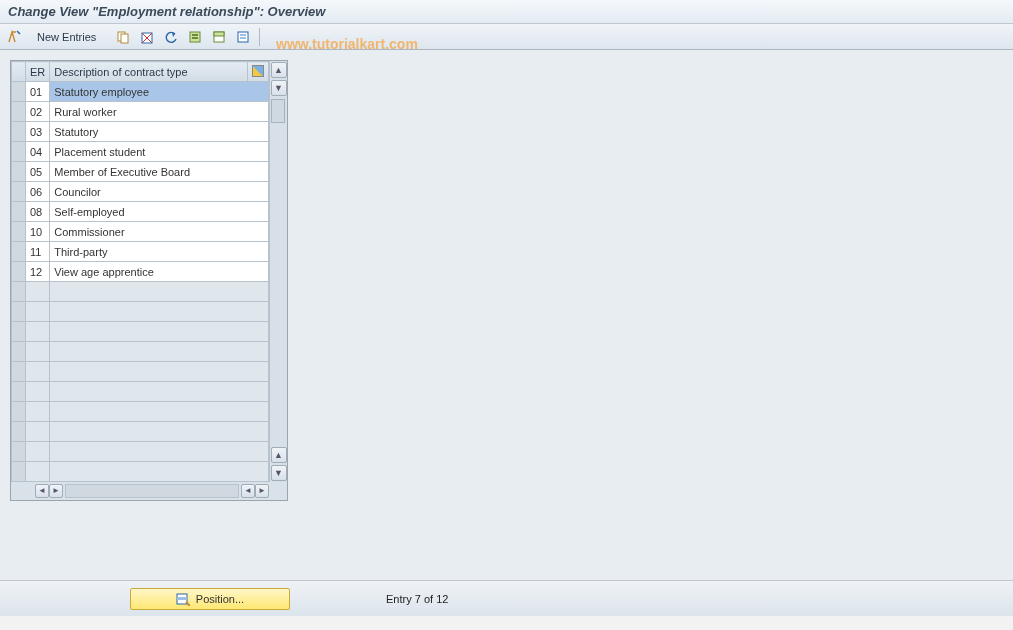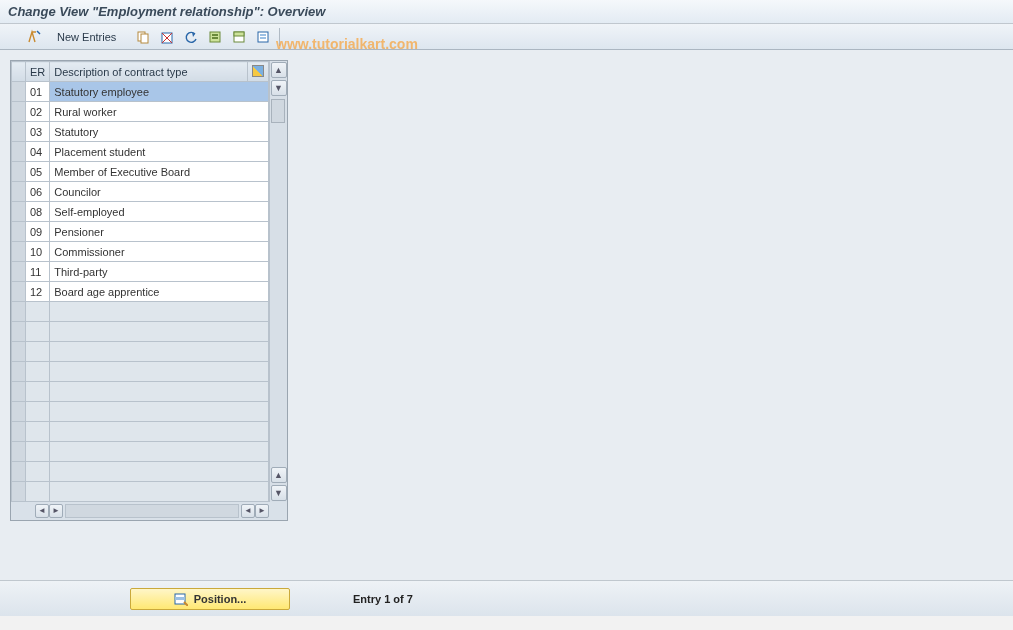--- a/index.html
+++ b/index.html
@@ -23,21 +23,21 @@
     }
     .title-bar h1 {
       font-size: 13px;
       font-weight: bold;
       font-style: italic;
       color: #3a4a5a;
     }
     .toolbar {
       background: linear-gradient(to bottom, #f0f4f8 0%, #dde6ef 100%);
       border-bottom: 1px solid #abb6c1;
-      padding: 3px 24px;
+      padding: 3px 4px;
       height: 26px;
       display: flex;
       align-items: center;
       gap: 4px;
     }
     .tbtn {
       width: 20px;
       height: 20px;
       display: inline-flex;
       align-items: center;
@@ -149,22 +149,21 @@
       font-size:8px; color:#556; text-align:center; line-height:12px;
       cursor: default;
     }
     .htrack { flex:1; height:14px; margin:0 2px; background:#d0d8e0; border:1px solid #b8c2cc; }
     .footer-bar {
       background: linear-gradient(to bottom, #eef2f6 0%, #dce4ec 100%);
       border-top: 1px solid #c0c7ce;
       height: 36px;
       display:flex; align-items:center;
       padding: 0 10px;
-      gap: 63px;
-      font-weight: bold;
+      gap: 96px;
     }
     .pos-btn {
       margin-left: 120px;
       width: 160px;
       height: 22px;
       background: linear-gradient(to bottom, #fff6c8 0%, #ffe873 100%);
       border: 1px solid #caa93b;
       border-radius: 2px;
       display:flex; align-items:center; justify-content:center;
       gap:6px;
@@ -280,37 +279,32 @@
             <td class="er-cell">06</td>
             <td class="desc-cell" colspan="2">Councilor</td>
           </tr>
           <tr>
             <td class="sel-cell"></td>
             <td class="er-cell">08</td>
             <td class="desc-cell" colspan="2">Self-employed</td>
           </tr>
           <tr>
             <td class="sel-cell"></td>
-            <td class="er-cell">09</td>
-            <td class="desc-cell" colspan="2">Pensioner</td>
-          </tr>
-          <tr>
-            <td class="sel-cell"></td>
             <td class="er-cell">10</td>
             <td class="desc-cell" colspan="2">Commissioner</td>
           </tr>
           <tr>
             <td class="sel-cell"></td>
             <td class="er-cell">11</td>
             <td class="desc-cell" colspan="2">Third-party</td>
           </tr>
           <tr>
             <td class="sel-cell"></td>
             <td class="er-cell">12</td>
-            <td class="desc-cell" colspan="2">Board age apprentice</td>
+            <td class="desc-cell" colspan="2">View age apprentice</td>
           </tr>
           <tr>
             <td class="sel-cell"></td>
             <td class="er-cell empty-er"></td>
             <td class="desc-cell empty-desc" colspan="2"></td>
           </tr>
           <tr>
             <td class="sel-cell"></td>
             <td class="er-cell empty-er"></td>
             <td class="desc-cell empty-desc" colspan="2"></td>
@@ -380,14 +374,14 @@
   <div class="pos-btn">
     <span class="pos-icon">
       <svg width="14" height="14">
           <rect x="1" y="2" width="10" height="10" fill="#fff" stroke="#2866a8"></rect>
           <rect x="1" y="5" width="10" height="3" fill="#9cc0e4"></rect>
           <path d="M10 10 L14 14" stroke="#c98a2e" stroke-width="2"></path>
         </svg>
     </span>
     <span>Position...</span>
   </div>
-  <span class="entry-text">Entry 1 of 7</span>
+  <span class="entry-text">Entry 7 of 12</span>
 </div>
 
 </body></html>

